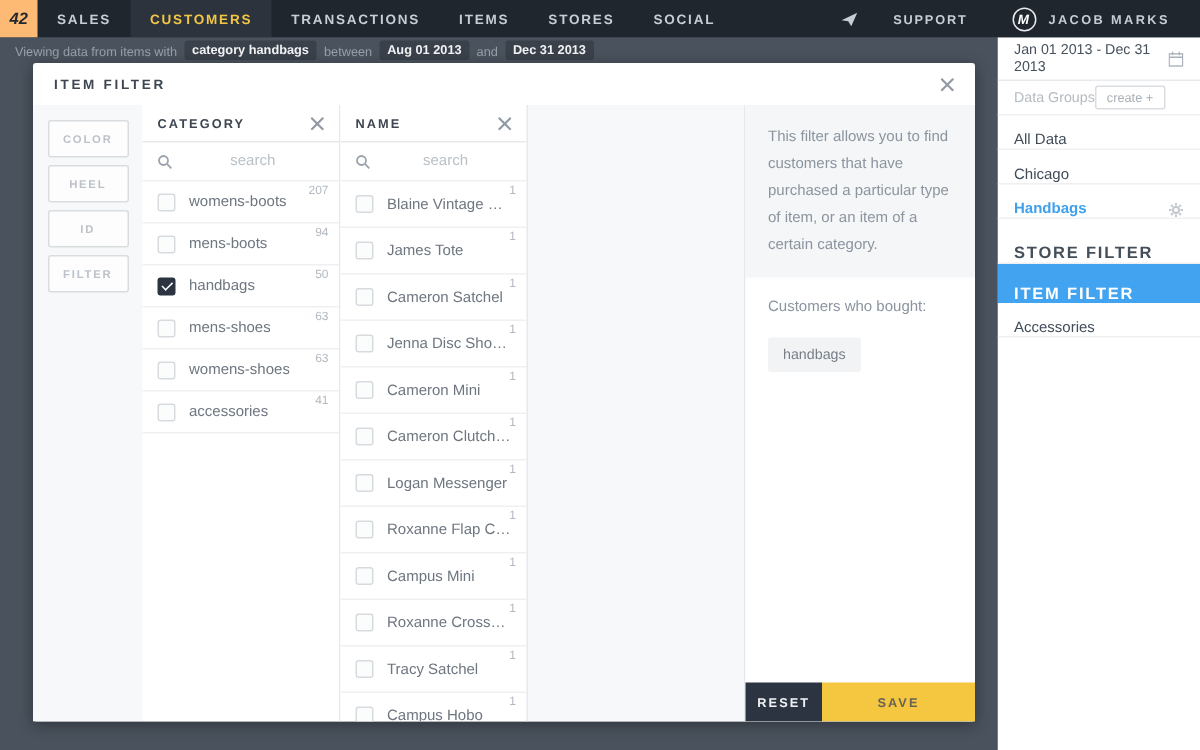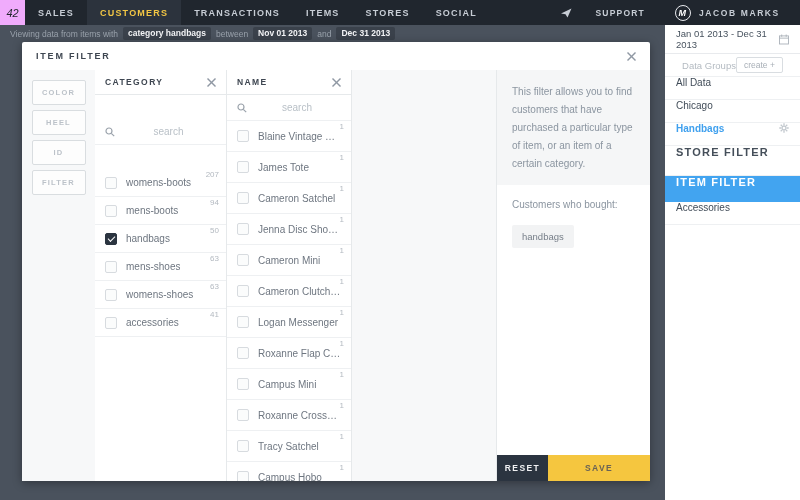--- a/index.html
+++ b/index.html
@@ -1,22 +1,22 @@
 <!DOCTYPE html>
 <html><head>
 <meta charset="utf-8">
 <style>
   * { margin:0; padding:0; box-sizing:border-box; }
   html,body { width:800px; height:500px; overflow:hidden; }
   body { font-family:"Liberation Sans", sans-serif; background:#4a525d; }
 
   
   .navbar { height:25px; background:#20262e; display:flex; align-items:stretch; }
-  .logo { width:25px; background:#f0abfc; color:#23282e; display:flex; align-items:center; justify-content:center;
-          font-size:11px; font-weight:normal; font-style:italic; }
+  .logo { width:25px; background:#fdba74; color:#23282e; display:flex; align-items:center; justify-content:center;
+          font-size:11px; font-weight:bold; font-style:italic; }
   .nav-tabs { display:flex; align-items:stretch; }
   .nav-tab { display:flex; align-items:center; padding:0 13px; font-size:9px; font-weight:bold;
              letter-spacing:1.2px; color:#c7cdd5; cursor:pointer; }
   .nav-tab.active { background:#2c333d; color:#f2c644; }
   .nav-right { margin-left:auto; display:flex; align-items:center; }
   .nav-support { display:flex; align-items:center; gap:24px; font-size:8.5px; font-weight:bold;
                  letter-spacing:1.2px; color:#c7cdd5; padding:0 20px; }
   .nav-user { display:flex; align-items:center; gap:8px; font-size:8.5px; font-weight:bold;
               letter-spacing:1.6px; color:#c7cdd5; padding:0 18px 0 10px; width:135px; }
   .avatar { width:16px; height:16px; border-radius:50%; border:1.5px solid #e8eaee; color:#fff;
@@ -39,21 +39,21 @@
   .icon-x { width:9px; height:9px; cursor:pointer; }
   .icon-x line { stroke:#8f98a3; stroke-width:1.4; }
   .modal-body { flex:1; display:flex; overflow:hidden; }
 
   .facet-strip { width:73px; background:#f7f8f9; padding-top:10px;text-align:center; }
   .facet-btn { display:flex; align-items:center; justify-content:center; width:54px; height:25px;
                margin:0 auto 5px; background:#fdfdfd; border:1px solid #d9dde0; border-radius:2px;
                font-size:7.5px; font-weight:bold; letter-spacing:1.2px; color:#bcc2c9; cursor:pointer; }
 
   .col { display:flex; flex-direction:column; background:#fff; border-right:1px solid #e6e9eb; overflow:hidden; }
-  .col.category { width:132px;gap:24px; }
+  .col.category { width:132px; }
   .col.name { width:125px; }
   .col-header { height:25px; flex:0 0 25px; display:flex; align-items:center; justify-content:space-between;
                 padding:0 10px; border-bottom:1px solid #e6e9eb; }
   .col-header .lbl { font-size:8.5px; font-weight:bold; letter-spacing:1.4px; color:#3e4651; }
   .search-row { height:26px; flex:0 0 26px; display:flex; align-items:center; gap:6px; padding:0 10px;
                 border-bottom:1px solid #eef0f2; }
   .search-row svg { flex:0 0 auto; }
   .search-row input { border:none; outline:none; width:100%; font-size:10px; color:#5a636d;
                       font-family:"Liberation Sans", sans-serif; background:transparent;text-align:center; }
   .search-row input::placeholder { color:#b9c0c7; }
@@ -84,26 +84,26 @@
   .info-footer { height:26px; flex:0 0 26px; display:flex; }
   .btn-reset { width:51px; background:#2b3440; color:#f0f1f3; border:none; font-size:8.5px; font-weight:bold;
                letter-spacing:1.4px; cursor:pointer; font-family:"Liberation Sans", sans-serif; }
   .btn-save { flex:1; background:#f5c63f; color:#6a6355; border:none; font-size:8.5px; font-weight:bold;
               letter-spacing:1.4px; cursor:pointer; font-family:"Liberation Sans", sans-serif; }
 
   
   .sidebar { width:135px; background:#fff; display:flex; flex-direction:column; }
   .side-date { height:29px; flex:0 0 29px; display:flex; align-items:center; justify-content:space-between;
                padding:0 11px; border-bottom:1px solid #e8eaed; font-size:9.5px; color:#47525e; cursor:pointer; }
-  .side-groups { height:23px; flex:0 0 23px; display:flex; align-items:center; justify-content:center;
+  .side-groups { height:23px; flex:0 0 23px; display:flex; align-items:center; justify-content:flex-start;
                  padding:0 11px; border-bottom:1px solid #eef0f2; }
   .side-groups .lbl { font-size:9.5px; color:#b4bbc2; }
   .create-btn { border:1px solid #d9dde1; border-radius:2px; padding:2px 7px; font-size:8.5px;
                 color:#a8afb7; background:#fff; cursor:pointer; font-family:"Liberation Sans", sans-serif; }
-  .side-item { height:23px; flex:0 0 23px; display:flex; align-items:flex-start; justify-content:space-between;
+  .side-item { height:23px; flex:0 0 23px; display:flex; align-items:flex-end; justify-content:space-between;
                padding:0 11px; border-bottom:1px solid #eef0f2; font-size:10px; color:#414c58; cursor:pointer; }
   .side-item.accent { color:#3fa0ee; font-weight:bold; }
   .side-item.sub { height:30px; flex:0 0 30px; font-size:11px; font-weight:bold; letter-spacing:1.2px;
                    color:#454f5a; }
   .side-item.selected { background:#42a4f0; color:#fff; border-bottom:none; }
   .side-item.sub.selected { height:26px; flex:0 0 26px; }
 </style>
 </head>
 <body>
 
@@ -144,21 +144,21 @@
   </div>
 </div>
 
 <div class="content">
 
   <div class="main">
     <div class="subheader">
       <span>Viewing data from items with</span>
       <span class="chip">category handbags</span>
       <span>between</span>
-      <span class="chip">Nov 01 2013</span>
+      <span class="chip">Aug 01 2013</span>
       <span>and</span>
       <span class="chip">Dec 31 2013</span>
     </div>
 
     <div class="modal">
       <div class="modal-header">
         <span class="modal-title">ITEM FILTER</span>
         <svg class="icon-x" viewBox="0 0 9 9">
           <line x1="0.5" y1="0.5" x2="8.5" y2="8.5"></line>
             <line x1="8.5" y1="0.5" x2="0.5" y2="8.5"></line>

